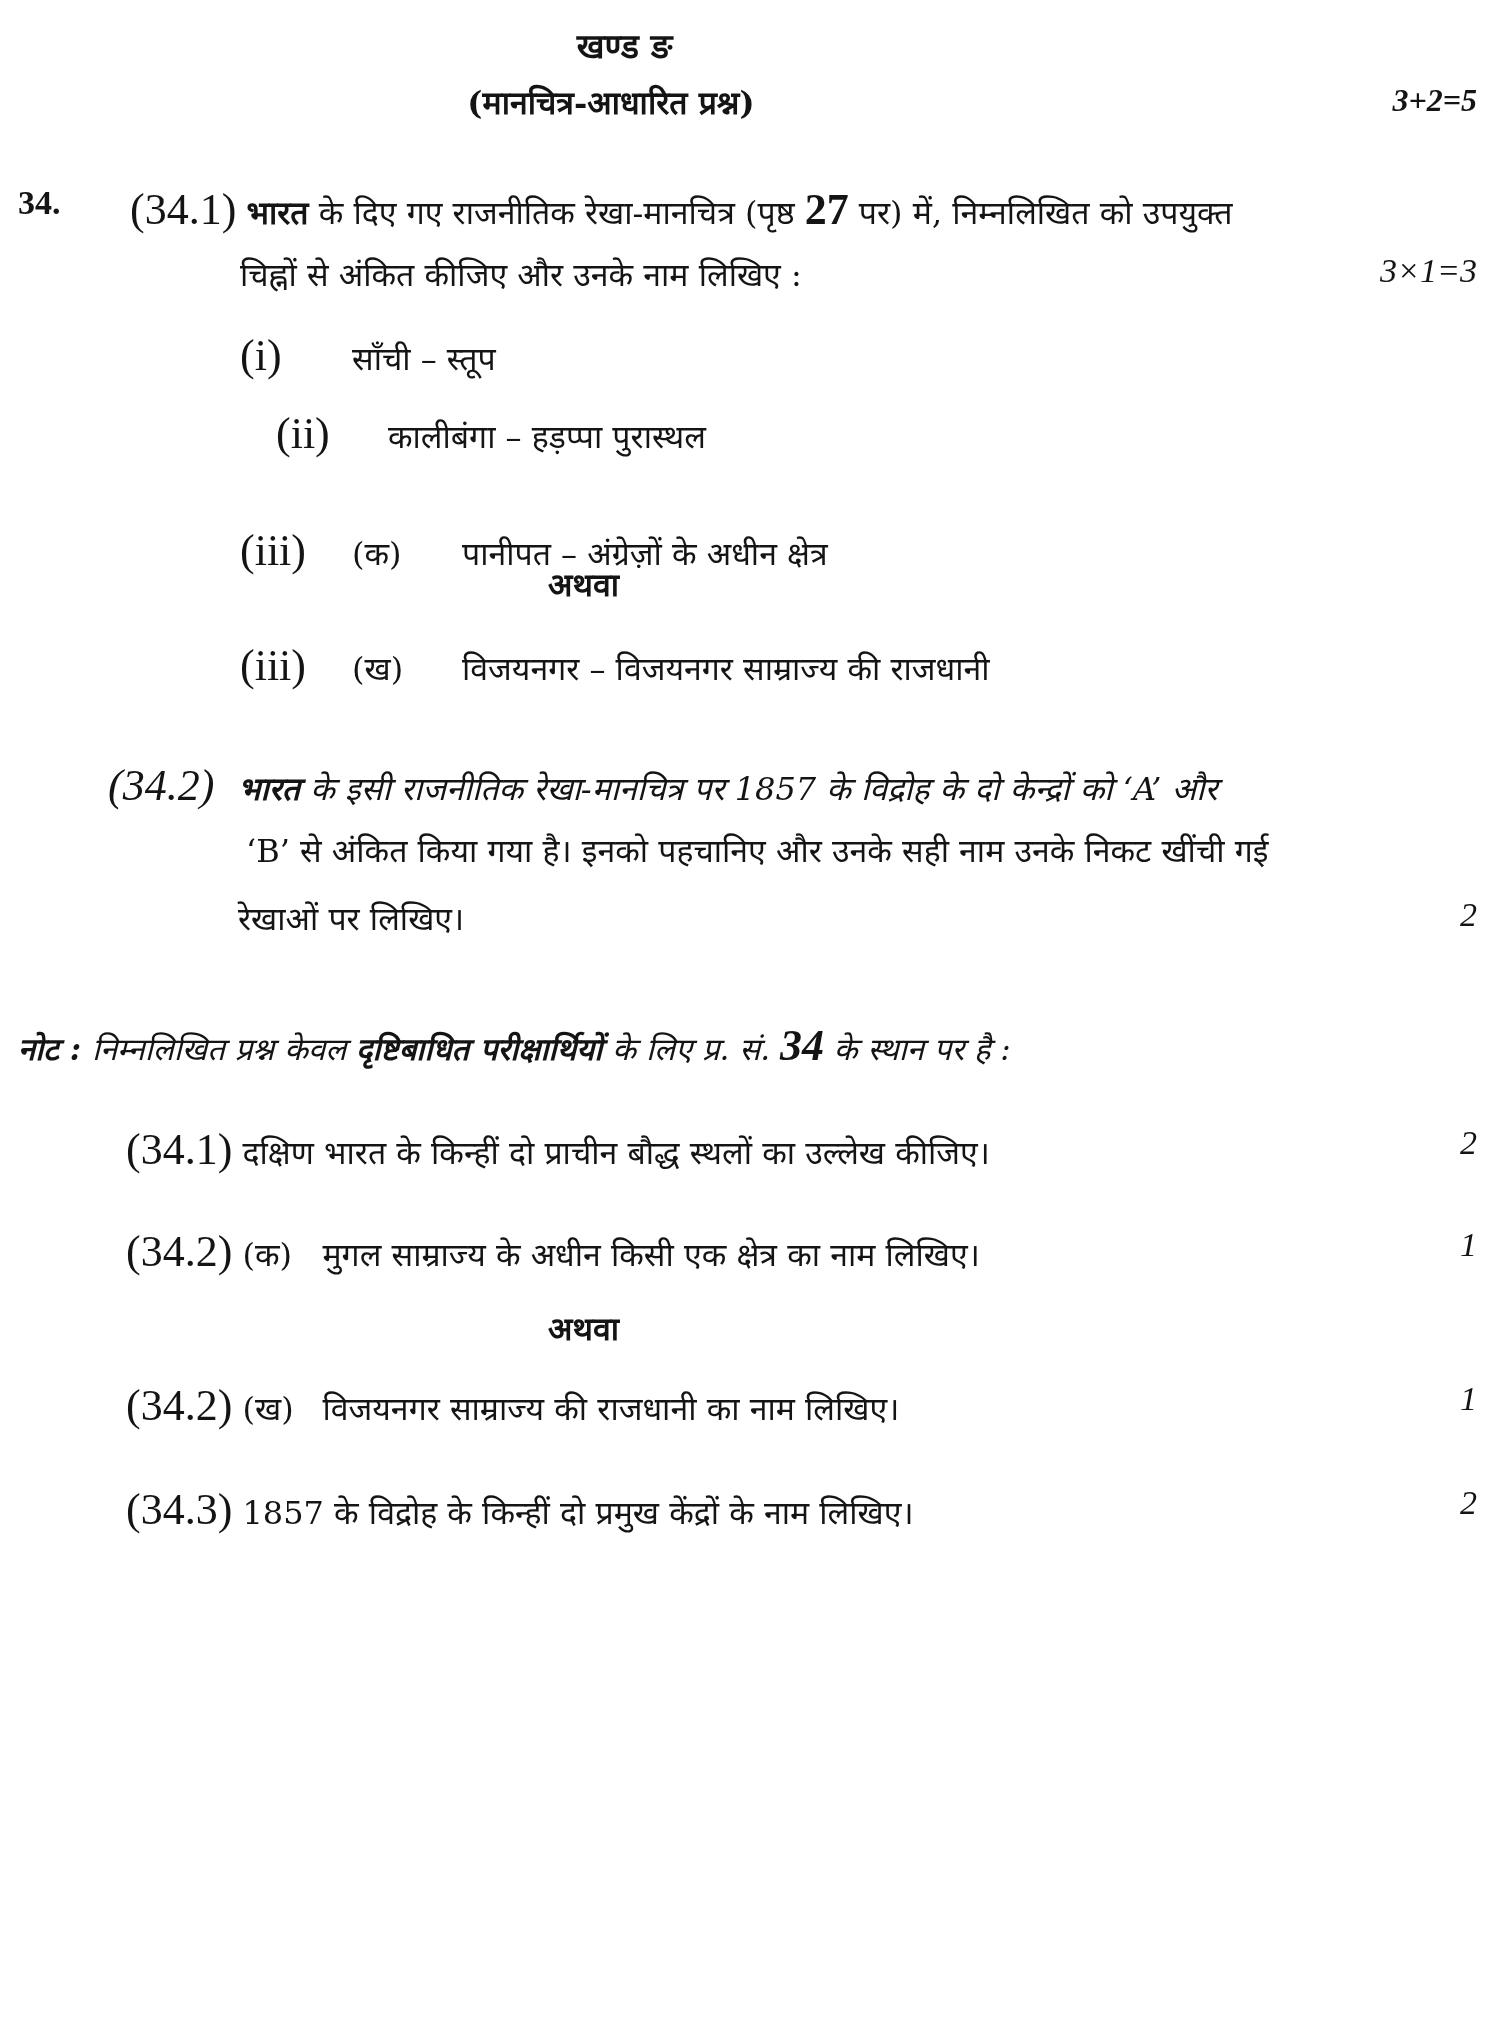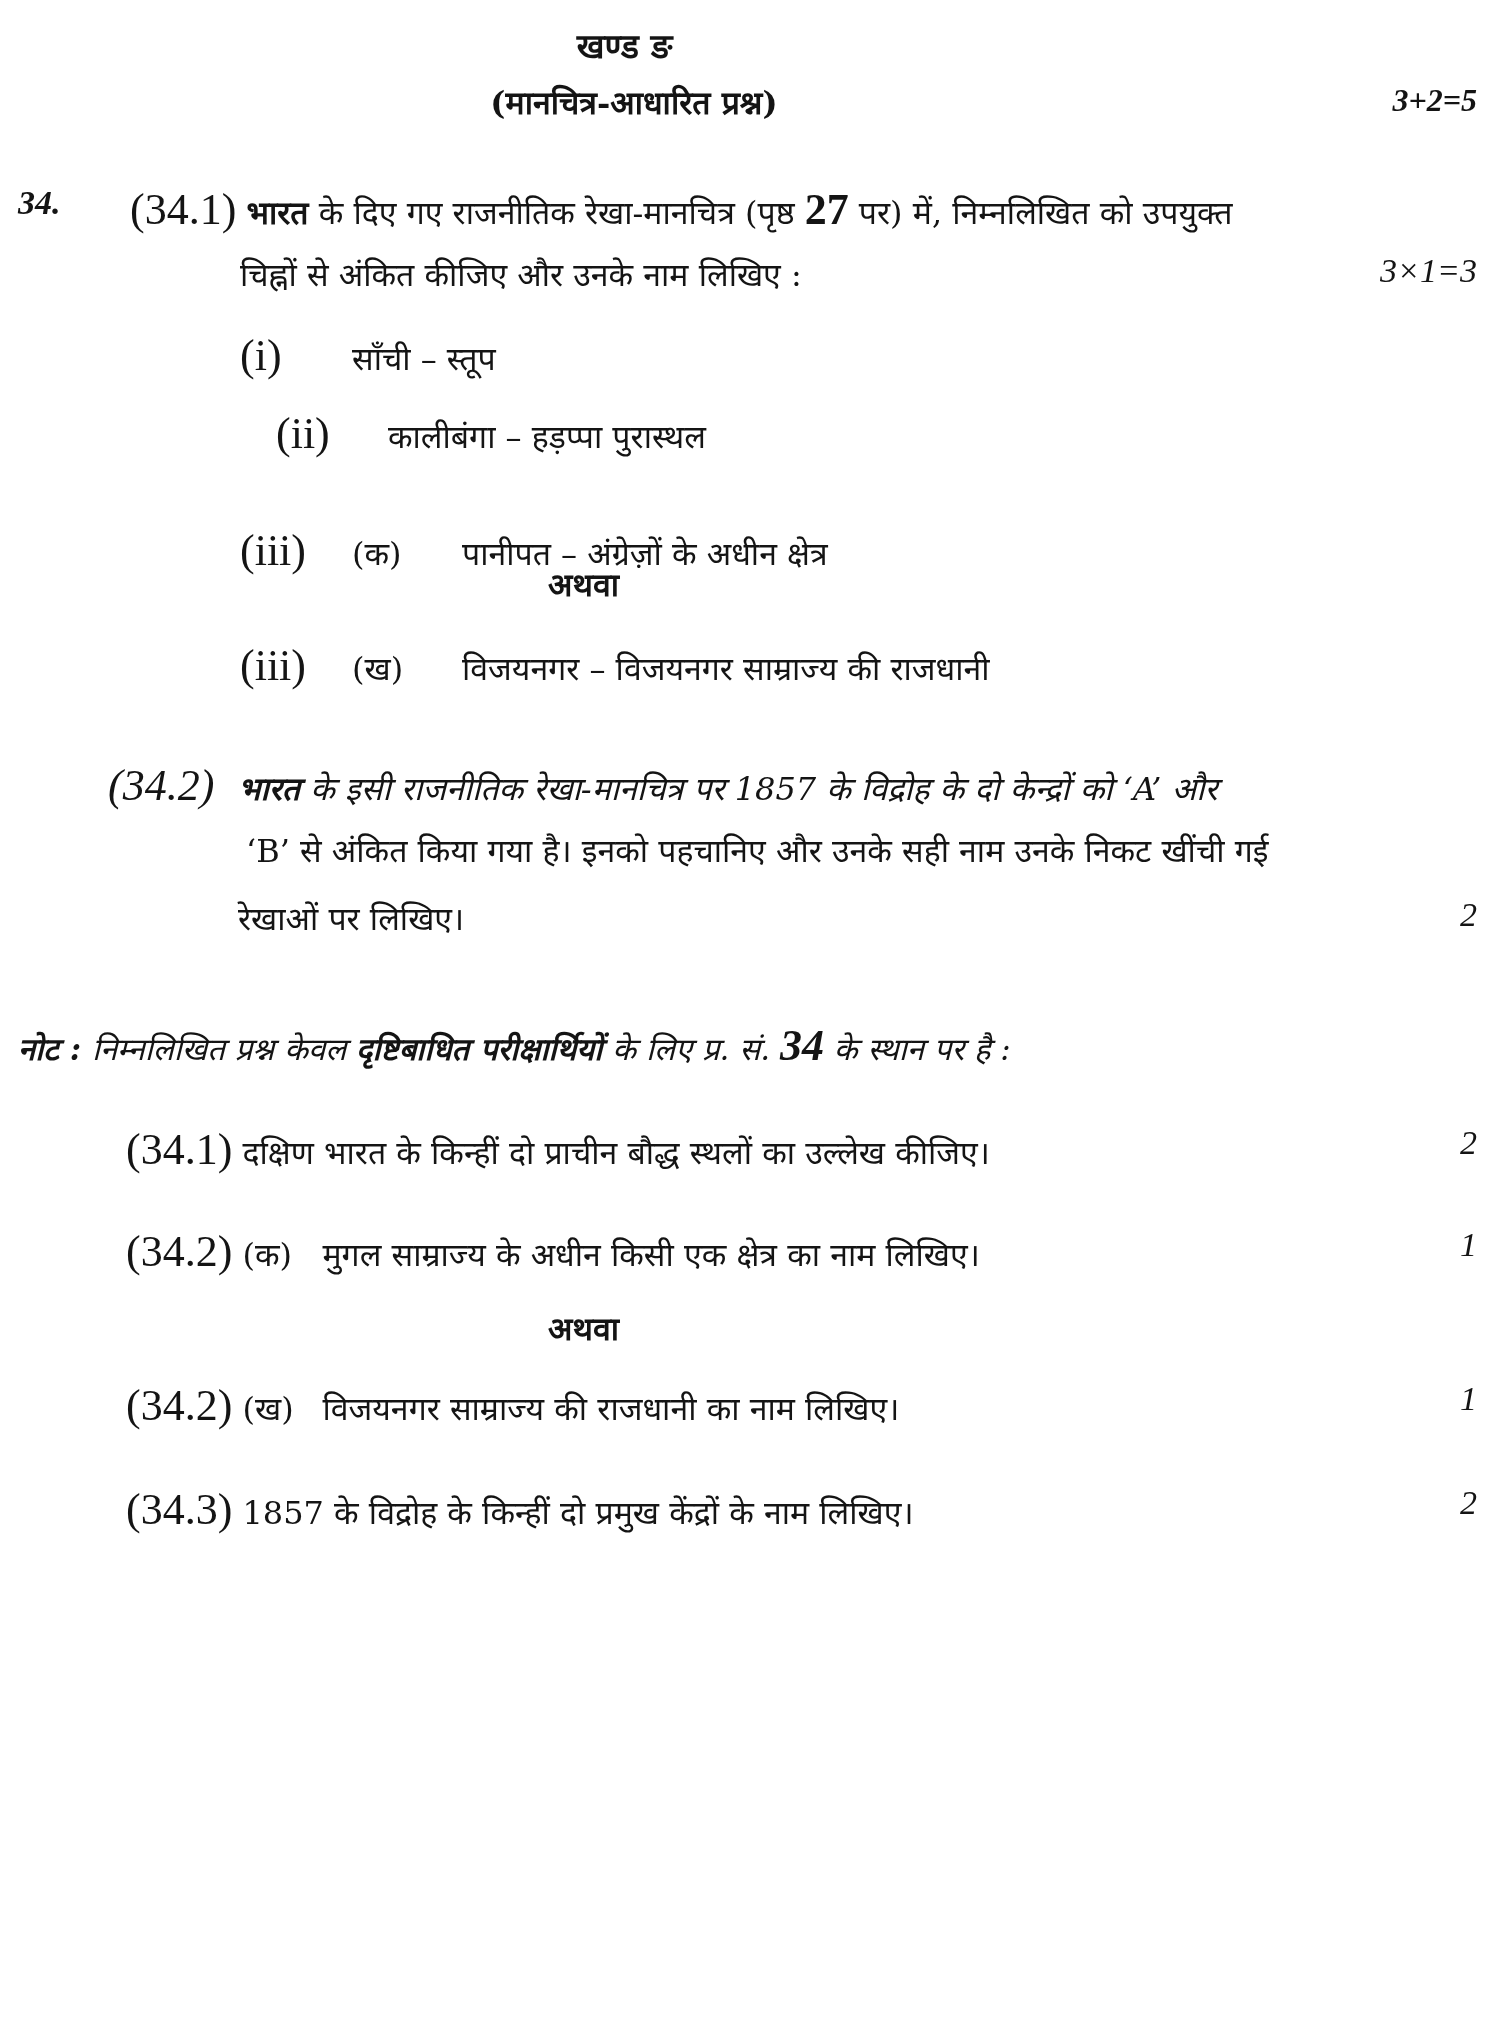--- a/index.html
+++ b/index.html
@@ -3,38 +3,38 @@
 <meta charset="utf-8">
 <style>
   html, body { margin: 0; padding: 0; background: #ffffff; }
   body {
     width: 1505px; height: 2034px; position: relative; overflow: hidden;
     font-family: "DejaVu Serif", "Liberation Serif", serif;
     color: #141414;
   }
   .abs { position: absolute; white-space: nowrap; }
   .section-title { font-size: 34px; font-weight: bold; left: 0; width: 1249px; text-align: center; top: 22px; }
-  .section-subtitle { font-size: 32px; font-weight: bold; left: 0; width: 1222px; text-align: center; top: 80px; padding-left: 23px; }
+  .section-subtitle { font-size: 32px; font-weight: bold; left: 0; width: 1222px; text-align: center; top: 80px; }
   .marks { font-size: 32px; font-style: italic; font-weight: bold; right: 28px; top: 82px; font-family: "Liberation Serif", serif; }
   .qnum { font-size: 34px; font-weight: bold; font-family: "Liberation Serif", serif; }
   .txt { font-size: 32px; font-family: "DejaVu Serif", serif; }
   .num { font-family: "Liberation Serif", serif; font-size: 44px; }
   .b { font-weight: bold; }
   .it { font-style: italic; }
   .right-mark { right: 28px; font-size: 34px; font-style: italic; font-family: "Liberation Serif", serif; }
   .or { font-size: 32px; font-weight: bold; }
 </style>
 </head>
 <body>
 
 <div class="abs section-title">खण्ड ङ</div>
 <div class="abs section-subtitle">(मानचित्र-आधारित प्रश्न)</div>
 <div class="abs marks">3+2=5</div>
 
-<div class="abs qnum" style="left:18px; top:184px;font-style:italic;">34.</div>
+<div class="abs qnum" style="left:18px; top:184px;">34.</div>
 
 <div class="abs txt" style="left:130px; top:184px;">
   <span class="num">(34.1)</span>
   <span class="b">भारत</span><span> के दिए गए राजनीतिक रेखा-मानचित्र (पृष्ठ </span><span class="num b">27</span><span> पर) में, निम्नलिखित को उपयुक्त</span>
 </div>
 <div class="abs txt" style="left:240px; top:252px;">चिह्नों से अंकित कीजिए और उनके नाम लिखिए :</div>
 <div class="abs right-mark" style="top:252px;">3×1=3</div>
 
 <div class="abs txt" style="left:240px; top:330px;">
   <span class="num" style="display:inline-block; width:112px;">(i)</span><span>साँची – स्तूप</span>

